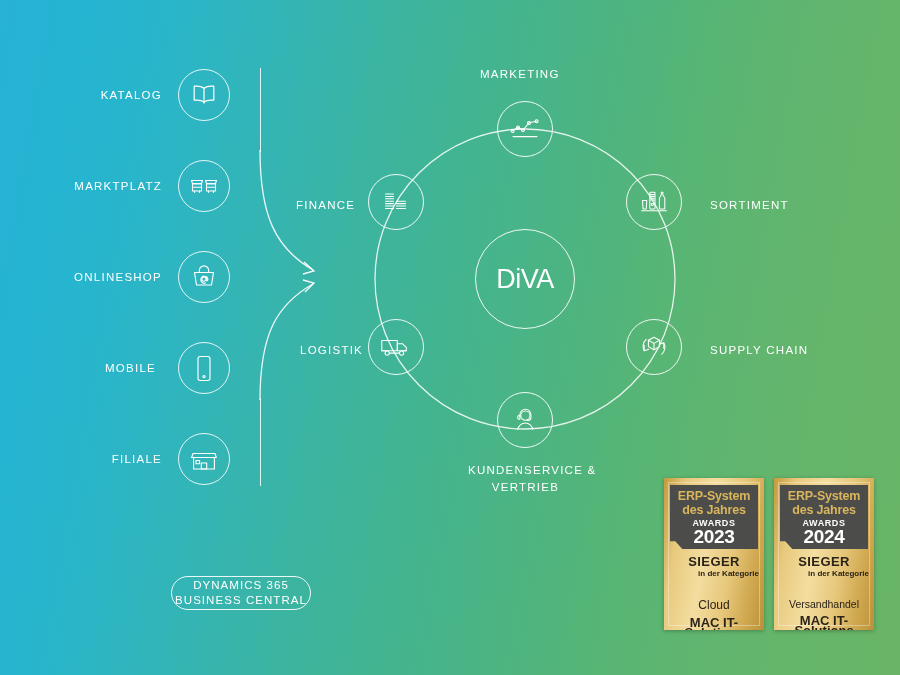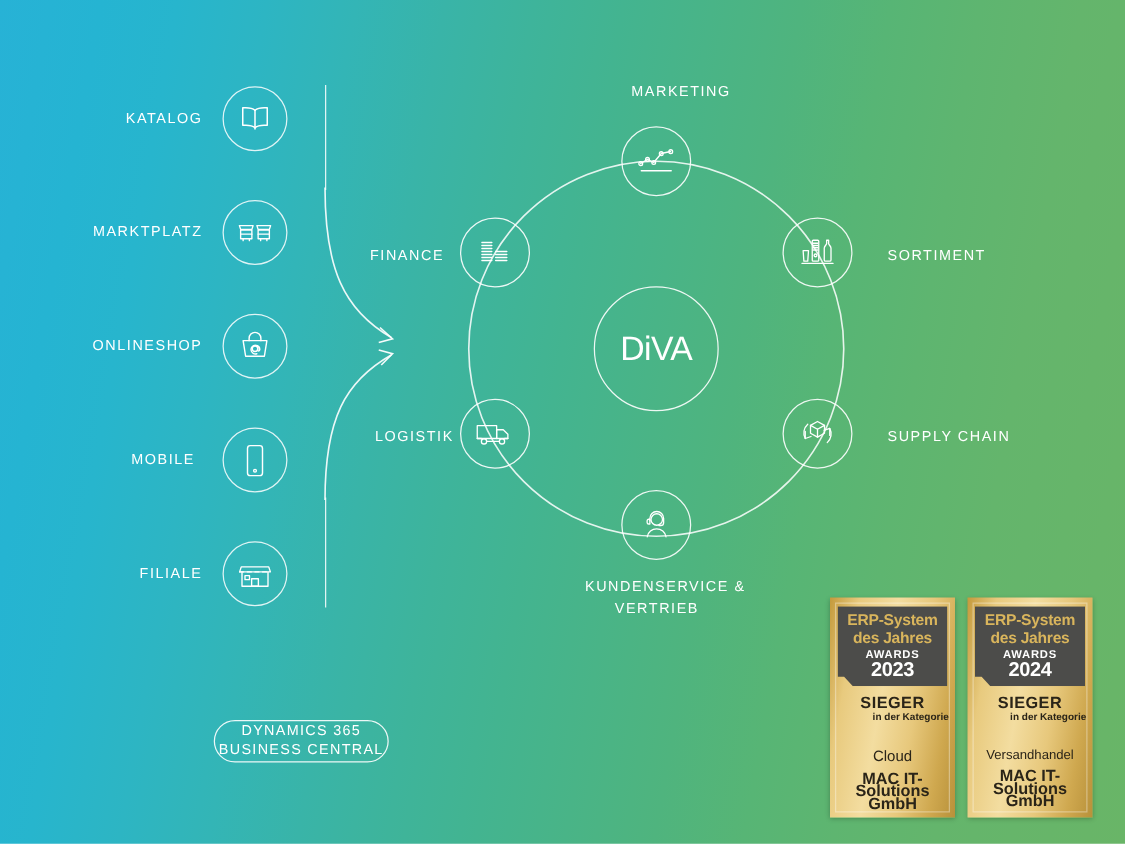--- a/index.html
+++ b/index.html
@@ -87,21 +87,21 @@
     font-size:11.5px;
     letter-spacing:1.05px;
     line-height:15px;
     font-weight:400;
   }
 
   
   .badge {
     position:absolute;
     width:100px;
-    height:176px;
+    height:152px;
     background:linear-gradient(100deg,#c49a3c 0%,#e8ca7e 18%,#f3dda0 42%,#e7c87c 64%,#cfa84f 84%,#b8913a 100%);
     box-shadow:0 1px 4px rgba(0,0,0,.28);
     overflow:hidden;
   }
   .badge-inner {
     position:absolute; inset:4px;
     border:1px solid rgba(255,255,255,.35);
   }
   .badge-top {
     position:absolute;
@@ -123,21 +123,21 @@
     color:#ffffff;
     font-weight:bold;
     font-size:9px;
     letter-spacing:.6px;
     text-align:center;
     margin-top:1px;
   }
   .erp-year {
     color:#ffffff;
     font-weight:bold;
-    font-size:16px;
+    font-size:19px;
     line-height:18px;
     text-align:center;
     letter-spacing:-.3px;
   }
   .badge-body {
     position:absolute;
     left:5px; right:5px; top:76px;
     text-align:center;
     color:#2a2418;
   }
@@ -225,21 +225,21 @@
       <svg width="28" height="25" viewBox="0 0 28 25" fill="none" stroke="#fff" stroke-width="1.1" stroke-linejoin="round" stroke-linecap="round">
         <path d="M3 6.5h22l1.3 4H1.7z"></path>
         <path d="M1.7 10.5c0 0 2.2 0 3.1 0M7.9 10.5h3.1M14 10.5h3.1M20.1 10.5h3.1"></path>
         <path d="M3.6 10.8V22h20.8V10.8"></path>
         <rect x="11.3" y="16" width="5.4" height="6"></rect>
         <rect x="6" y="13.5" width="3.6" height="3.2"></rect>
       </svg>
     </span>
   </div>
 
-  <div class="lbl" style="left:505px; top:68px;">MARKETING</div>
+  <div class="lbl" style="left:480px; top:68px;">MARKETING</div>
   <div class="lbl" style="left:710px; top:199px;">SORTIMENT</div>
   <div class="lbl" style="left:710px; top:344px;">SUPPLY CHAIN</div>
   <div class="lbl" style="left:468px; top:464px; text-align:center; width:115px;">KUNDENSERVICE &amp;</div>
   <div class="lbl" style="left:468px; top:481px; text-align:center; width:115px;">VERTRIEB</div>
   <div class="lbl" style="left:300px; top:344px;">LOGISTIK</div>
   <div class="lbl" style="left:296px; top:199px;">FINANCE</div>
 
   <div class="node" style="left:497px; top:101px;">
     <span>
       <svg width="30" height="22" viewBox="0 0 30 22" fill="none" stroke="#fff" stroke-width="1.05" stroke-linejoin="round" stroke-linecap="round">

